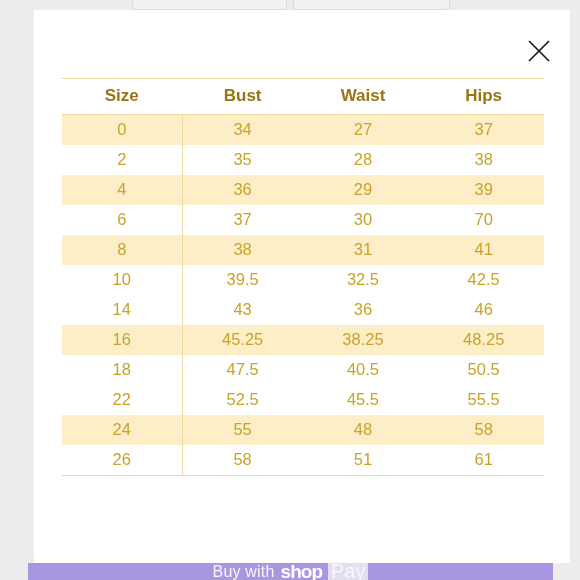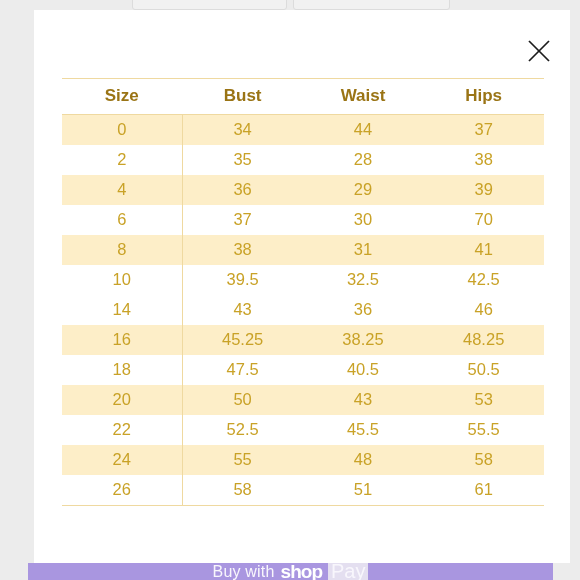--- a/index.html
+++ b/index.html
@@ -189,21 +189,21 @@
         <th class="divider-col">Size</th>
         <th>Bust</th>
         <th>Waist</th>
         <th>Hips</th>
       </tr>
     </thead>
     <tbody id="size-chart-body">
         <tr class="row-striped">
           <td class="divider-col">0</td>
           <td>34</td>
-          <td>44</td>
+          <td>27</td>
           <td>37</td>
         </tr>
         <tr>
           <td class="divider-col">2</td>
           <td>35</td>
           <td>28</td>
           <td>38</td>
         </tr>
         <tr class="row-striped">
           <td class="divider-col">4</td>
@@ -239,26 +239,20 @@
           <td class="divider-col">16</td>
           <td>45.25</td>
           <td>38.25</td>
           <td>48.25</td>
         </tr>
         <tr>
           <td class="divider-col">18</td>
           <td>47.5</td>
           <td>40.5</td>
           <td>50.5</td>
-        </tr>
-        <tr class="row-striped">
-          <td class="divider-col">20</td>
-          <td>50</td>
-          <td>43</td>
-          <td>53</td>
         </tr>
         <tr>
           <td class="divider-col">22</td>
           <td>52.5</td>
           <td>45.5</td>
           <td>55.5</td>
         </tr>
         <tr class="row-striped">
           <td class="divider-col">24</td>
           <td>55</td>

